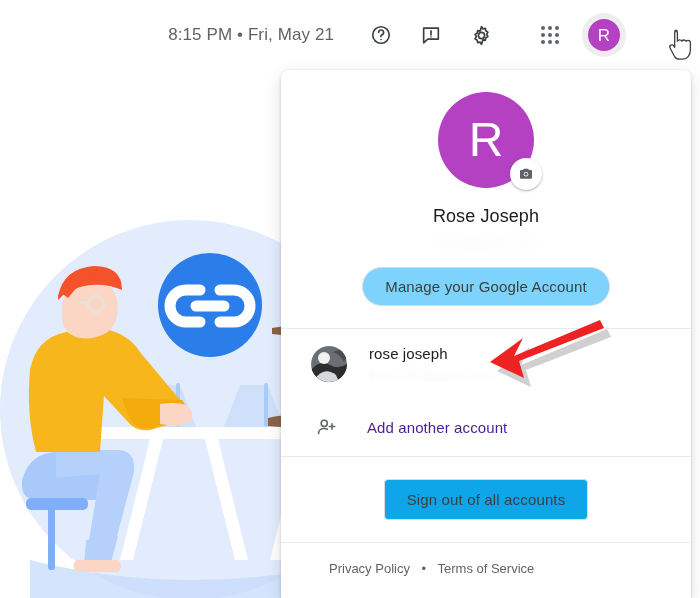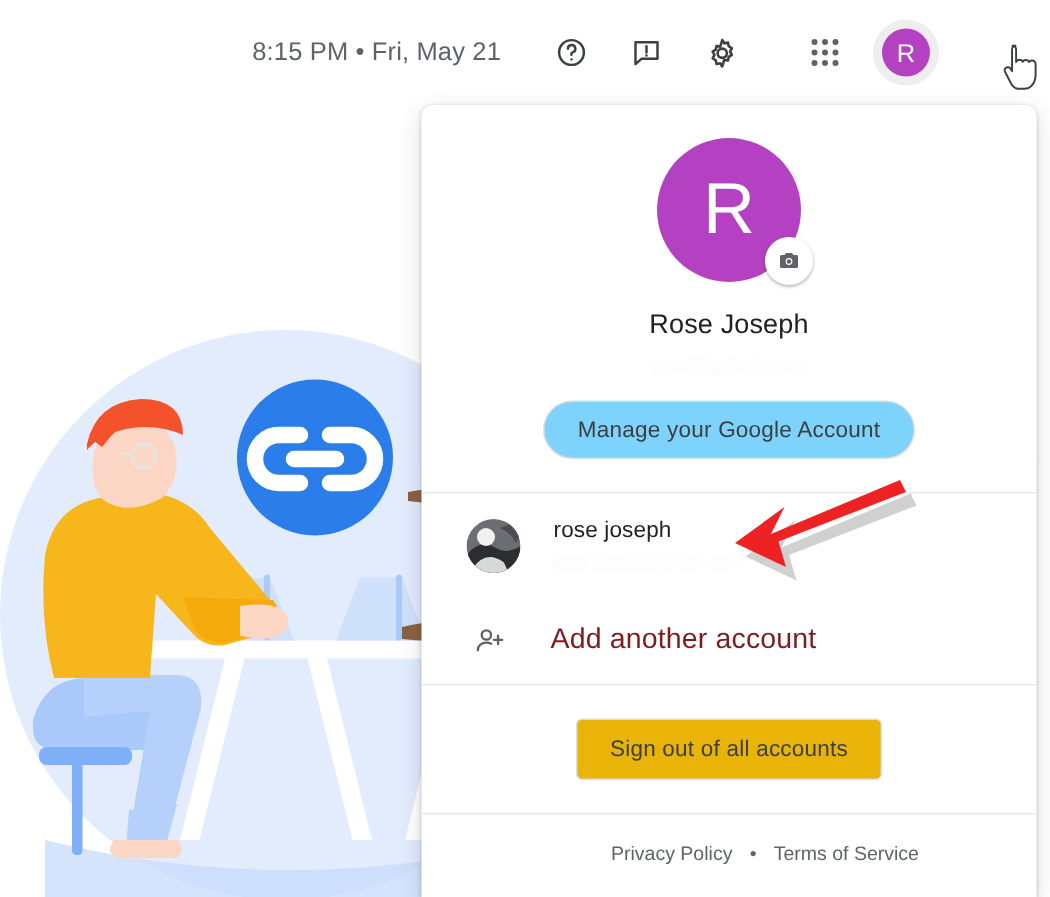--- a/index.html
+++ b/index.html
@@ -263,45 +263,44 @@
     width: 24px;
     flex: 0 0 24px;
     display: flex;
     align-items: center;
     justify-content: center;
     color: #5f6368;
     margin-left: 4px;
   }
   #add-account-label {
     margin-left: 28px;
-    font-size: 19px;
-    color: #7f1d1d;
+    font-size: 15px;
+    color: #4c1d95;
     letter-spacing: .1px;
   }
 
   
   #signout-wrap {
     text-align: center;
     padding: 22px 0 22px;
   }
   #signout-button {
     padding: 11px 22px;
     border: 1px solid #dadce0;
     border-radius: 4px;
-    background: #eab308;
+    background: #0ea5e9;
     color: #3c4043;
     font-size: 15px;
     font-family: "Liberation Sans", sans-serif;
     letter-spacing: .15px;
     cursor: pointer;
   }
 
   
   #menu-footer {
-    text-align: center;
     padding: 18px 0 16px;
     font-size: 13px;
     color: #5f6368;
     margin-left: 48px;
   }
   #menu-footer a {
     color: #5f6368;
     text-decoration: none;
   }
   .footer-dot {

